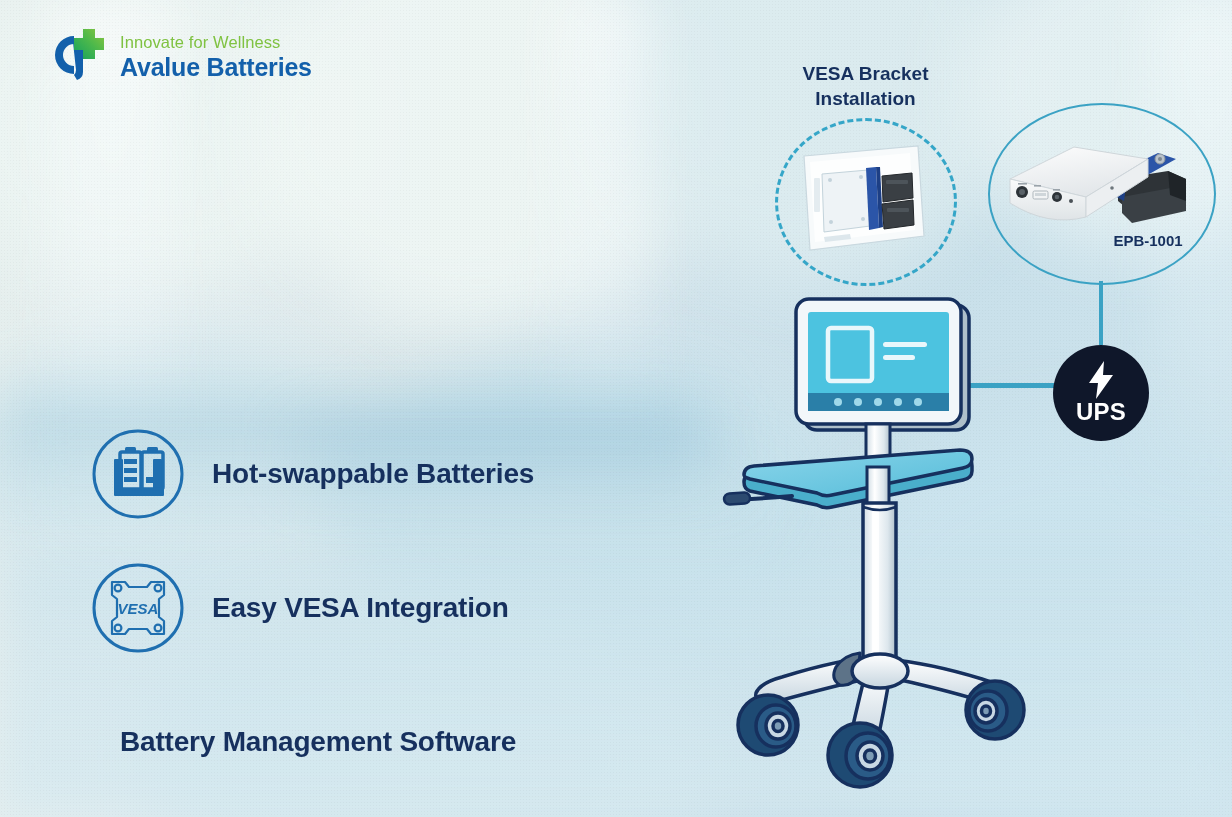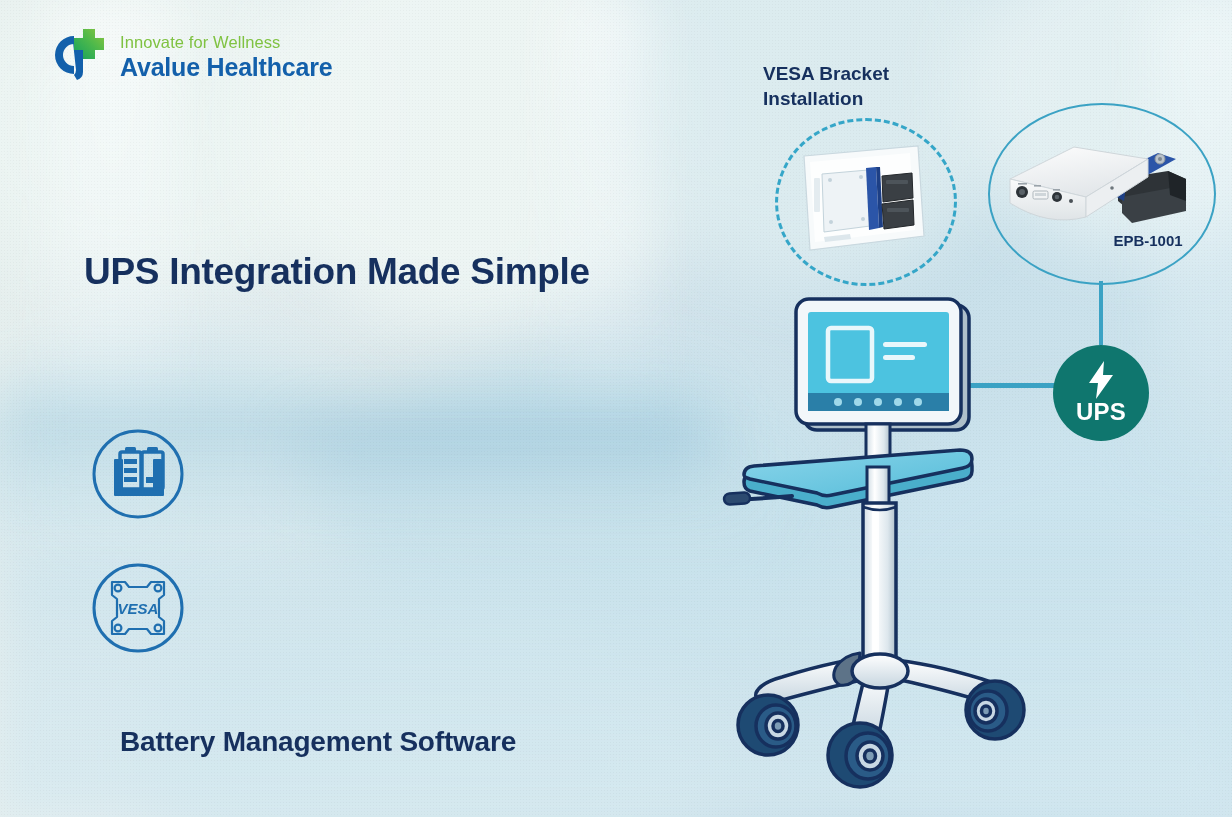--- a/index.html
+++ b/index.html
@@ -52,31 +52,31 @@
   .h-main{font-size:37px;font-weight:bold;color:#16305e;letter-spacing:-.3px;line-height:1.1;}
   .h-sub{font-size:33px;color:#1c3a63;letter-spacing:-.2px;line-height:1.25;margin-top:4px;}
 
   
   .features{position:absolute;left:92px;top:428px;}
   .feature{display:flex;align-items:center;height:92px;margin-bottom:42px;}
   .feat-icon{width:92px;height:92px;flex:0 0 92px;position:relative;font-style:italic;}
   .feat-label{font-size:28px;font-weight:bold;color:#16305e;margin-left:28px;letter-spacing:-.2px;white-space:nowrap;}
 
   
-  .vesa-caption{position:absolute;left:763px;top:62px;width:205px;text-align:left;
+  .vesa-caption{position:absolute;left:763px;top:62px;width:205px;text-align:center;
     font-size:19px;font-weight:bold;color:#16305e;line-height:1.3;}
   .vesa-circle{position:absolute;left:775px;top:118px;width:176px;height:162px;
     border:3px dashed #35a6c8;border-radius:50%;}
   .epb-circle{position:absolute;left:988px;top:103px;width:224px;height:178px;
     border:2px solid #3ba2c4;border-radius:50%;}
   .epb-caption{position:absolute;left:1036px;top:232px;width:224px;text-align:center;
     font-size:15px;font-weight:bold;color:#16305e;}
 
   .ups-badge{position:absolute;left:1053px;top:345px;width:96px;height:96px;border-radius:50%;
-    background:#0f766e;display:flex;flex-direction:column;align-items:center;justify-content:center;}
+    background:#0f172a;display:flex;flex-direction:column;align-items:center;justify-content:center;}
   .ups-text{color:#fff;font-size:24px;font-weight:bold;margin-top:-2px;letter-spacing:.3px;}
 
   .link-v{position:absolute;left:1099px;top:281px;width:4px;height:64px;background:#3ba2c4;}
   .link-h{position:absolute;left:957px;top:383px;width:97px;height:5px;background:#3ba2c4;}
 
   svg{display:block;overflow:visible;}
 </style>
 </head>
 <body>
 
@@ -110,26 +110,25 @@
             <stop offset="1" stop-color="#8dc63f"></stop>
           </linearGradient>
         </defs>
         <path d="M27 8 A19 19 0 1 0 27 46 L27 38 A11 11 0 1 1 27 16 Z" fill="#1360ab"></path>
         <path d="M26 14 h10 v30 q0 6 -6 8 l-3 -5 q2 -2 2 -5 Z" fill="#1360ab"></path>
         <path d="M36 1 h12 v9 h9 v12 h-9 v9 h-12 v-9 h-9 v-12 h9 z" fill="url(#gcross)"></path>
       </svg>
     </div>
     <div class="logo-text">
       <div class="logo-tag">Innovate for Wellness</div>
-      <div class="logo-name">Avalue Healthcare</div>
+      <div class="logo-name">Avalue Batteries</div>
     </div>
   </div>
 
   <div class="headline">
-    <div class="h-main">UPS Integration Made Simple</div>
   </div>
 
   <div class="features">
 
     <div class="feature">
       <div class="feat-icon">
         <svg width="92" height="92" viewBox="0 0 92 92">
           <ellipse cx="46" cy="46" rx="44" ry="43" fill="none" stroke="#1f6fb0" stroke-width="3"></ellipse>
           <g fill="#1f6fb0">
             <rect x="22" y="31" width="9" height="34" rx="1"></rect>
@@ -143,36 +142,38 @@
           <g fill="#1f6fb0">
             <rect x="33" y="19" width="11" height="5" rx="1.5"></rect>
             <rect x="55" y="19" width="11" height="5" rx="1.5"></rect>
             <rect x="32" y="31" width="13" height="5"></rect>
             <rect x="32" y="40" width="13" height="5"></rect>
             <rect x="32" y="49" width="13" height="5"></rect>
             <rect x="54" y="49" width="13" height="6"></rect>
           </g>
         </svg>
       </div>
+      <div class="feat-label">Hot-swappable Batteries</div>
     </div>
 
     <div class="feature">
       <div class="feat-icon">
         <svg width="92" height="92" viewBox="0 0 92 92">
           <ellipse cx="46" cy="46" rx="44" ry="43" fill="none" stroke="#1f6fb0" stroke-width="3"></ellipse>
           <path d="M20 20 h13 l4 5 h18 l4 -5 h13 v13 l-5 4 v18 l5 4 v13 h-13 l-4 -5 h-18 l-4 5 h-13 v-13 l5 -4 v-18 l-5 -4 z" fill="none" stroke="#1f6fb0" stroke-width="2.2" stroke-linejoin="round"></path>
           <g fill="none" stroke="#1f6fb0" stroke-width="2.2">
             <circle cx="26" cy="26" r="3.4"></circle>
             <circle cx="66" cy="26" r="3.4"></circle>
             <circle cx="26" cy="66" r="3.4"></circle>
             <circle cx="66" cy="66" r="3.4"></circle>
           </g>
           <text x="46" y="52" text-anchor="middle" font-family="Liberation Sans, sans-serif" font-size="15" font-weight="bold" fill="#1f6fb0">VESA</text>
         </svg>
       </div>
+      <div class="feat-label">Easy VESA Integration</div>
     </div>
 
     <div class="feature">
       <div class="feat-label">Battery Management Software</div>
     </div>
 
   </div>
 
   <div class="vesa-caption">
     <span>VESA Bracket</span><br>

